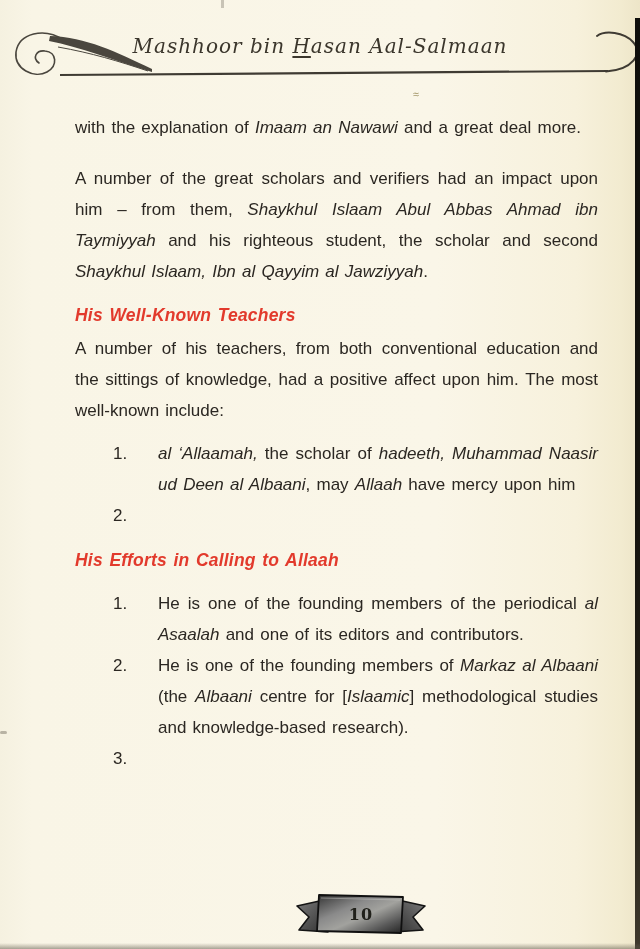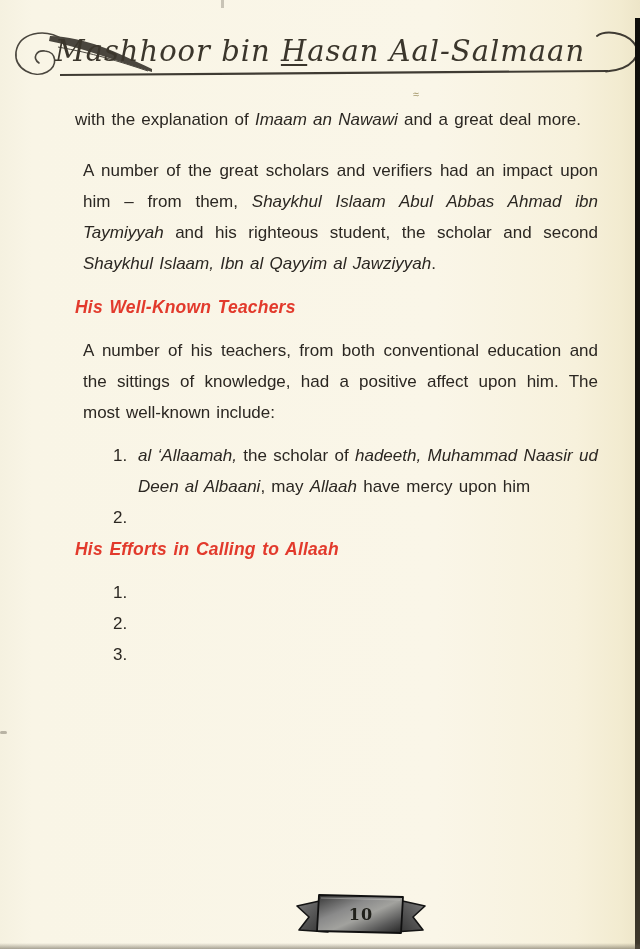--- a/index.html
+++ b/index.html
@@ -8,21 +8,21 @@
     background:
       linear-gradient(90deg,#f5f1e0 0%,#f9f5e6 5%,#faf6e8 68%,#f7f1dc 90%,#f2ebd0 97%,#ede5c8 100%);
     font-family:"Liberation Sans", sans-serif;
     color:#2b2722;
   }
   
   .hdr-svg { position:absolute; left:0; top:0; width:640px; height:100px; }
   .running-title {
     position:absolute; left:40px; right:40px; top:34px; text-align:center;
     font-family:"DejaVu Serif", serif; font-style:italic;
-    font-size:29px; letter-spacing:1px; color:#3b362c; white-space:nowrap;
+    font-size:20px; letter-spacing:1px; color:#3b362c; white-space:nowrap;
   }
   .running-title .un { text-decoration:underline; text-underline-offset:3px; }
   
   .right-edge-bar {
     position:absolute; right:0; top:18px; bottom:0; width:5px;
     background:linear-gradient(180deg,#0f0e0b 0%,#16140f 55%,#242017 82%,#3f392c 100%);
   }
   .bottom-edge-shade {
     position:absolute; left:0; right:0; bottom:0; height:6px;
     background:linear-gradient(180deg,rgba(110,102,85,0) 0%,rgba(105,98,82,0.30) 55%,rgba(85,79,66,0.5) 100%);
@@ -38,31 +38,31 @@
   .top-dash {
     position:absolute; left:221px; top:0px; width:3px; height:8px;
     background:rgba(110,104,92,0.35);
   }
   
   .content {
     position:absolute; left:75px; right:42px; top:96px;
     font-size:17px; line-height:31px; text-align:justify; word-spacing:1.5px;
   }
   .content .it { font-style:italic; }
-  p.para { margin:8px 0 20px 0; }
-  p.para-tight { margin:0 0 12px 8px; }
+  p.para { margin:16px 0 20px 0; }
+  p.para-tight { margin:0 0 12px 0; }
   h2.sec-heading {
     font-size:17.5px; line-height:31px; font-weight:bold; font-style:italic;
-    margin:13px 0 12px 0; text-align:left; letter-spacing:0.2px;
+    margin:13px 0 2px 0; text-align:left; letter-spacing:0.2px;
   }
-  h2.sec-heading.second { margin:1px 0 12px 0; }
+  h2.sec-heading.second { margin:14px 0 12px 0; }
   ol.num-list { list-style:none; margin:9px 0 0 0; padding:0; }
   ol.num-list li { display:flex; margin:0; }
   .li-num { flex:0 0 25px; margin-left:38px; text-align:left; }
-  .li-text { flex:1; text-align:justify; }
+  .li-text { flex:1; text-align:justify;margin-left:20px; }
   
   .ribbon-wrap { position:absolute; left:292px; top:889px; width:138px; height:50px; }
   .ribbon-wrap svg { width:100%; height:100%; }
 </style>
 </head>
 <body>
 
 <div class="page">
 
   <svg class="hdr-svg" viewBox="0 0 640 100" xmlns="http://www.w3.org/2000/svg">
@@ -103,23 +103,25 @@
       <li>
         <span class="li-num">2.</span>
       </li>
     </ol>
 
     <h2 class="sec-heading second" style="color:#e23a2c">His Efforts in Calling to Allaah</h2>
 
     <ol class="num-list" style="margin-top:0">
       <li>
         <span class="li-num">1.</span>
+        <div class="li-text"><span>He is one of the founding members of the periodical </span><span class="it">al Asaalah</span><span> and one of its editors and contributors.</span></div>
       </li>
       <li>
         <span class="li-num">2.</span>
+        <div class="li-text"><span>He is one of the founding members of </span><span class="it">Markaz al Albaani</span><span> (the </span><span class="it">Albaani</span><span> centre for [</span><span class="it">Islaamic</span><span>] methodological studies and knowledge-based research).</span></div>
       </li>
       <li>
         <span class="li-num">3.</span>
       </li>
     </ol>
 
   </div>
 
   <div class="ribbon-wrap">
     <svg viewBox="0 0 138 50" xmlns="http://www.w3.org/2000/svg">

